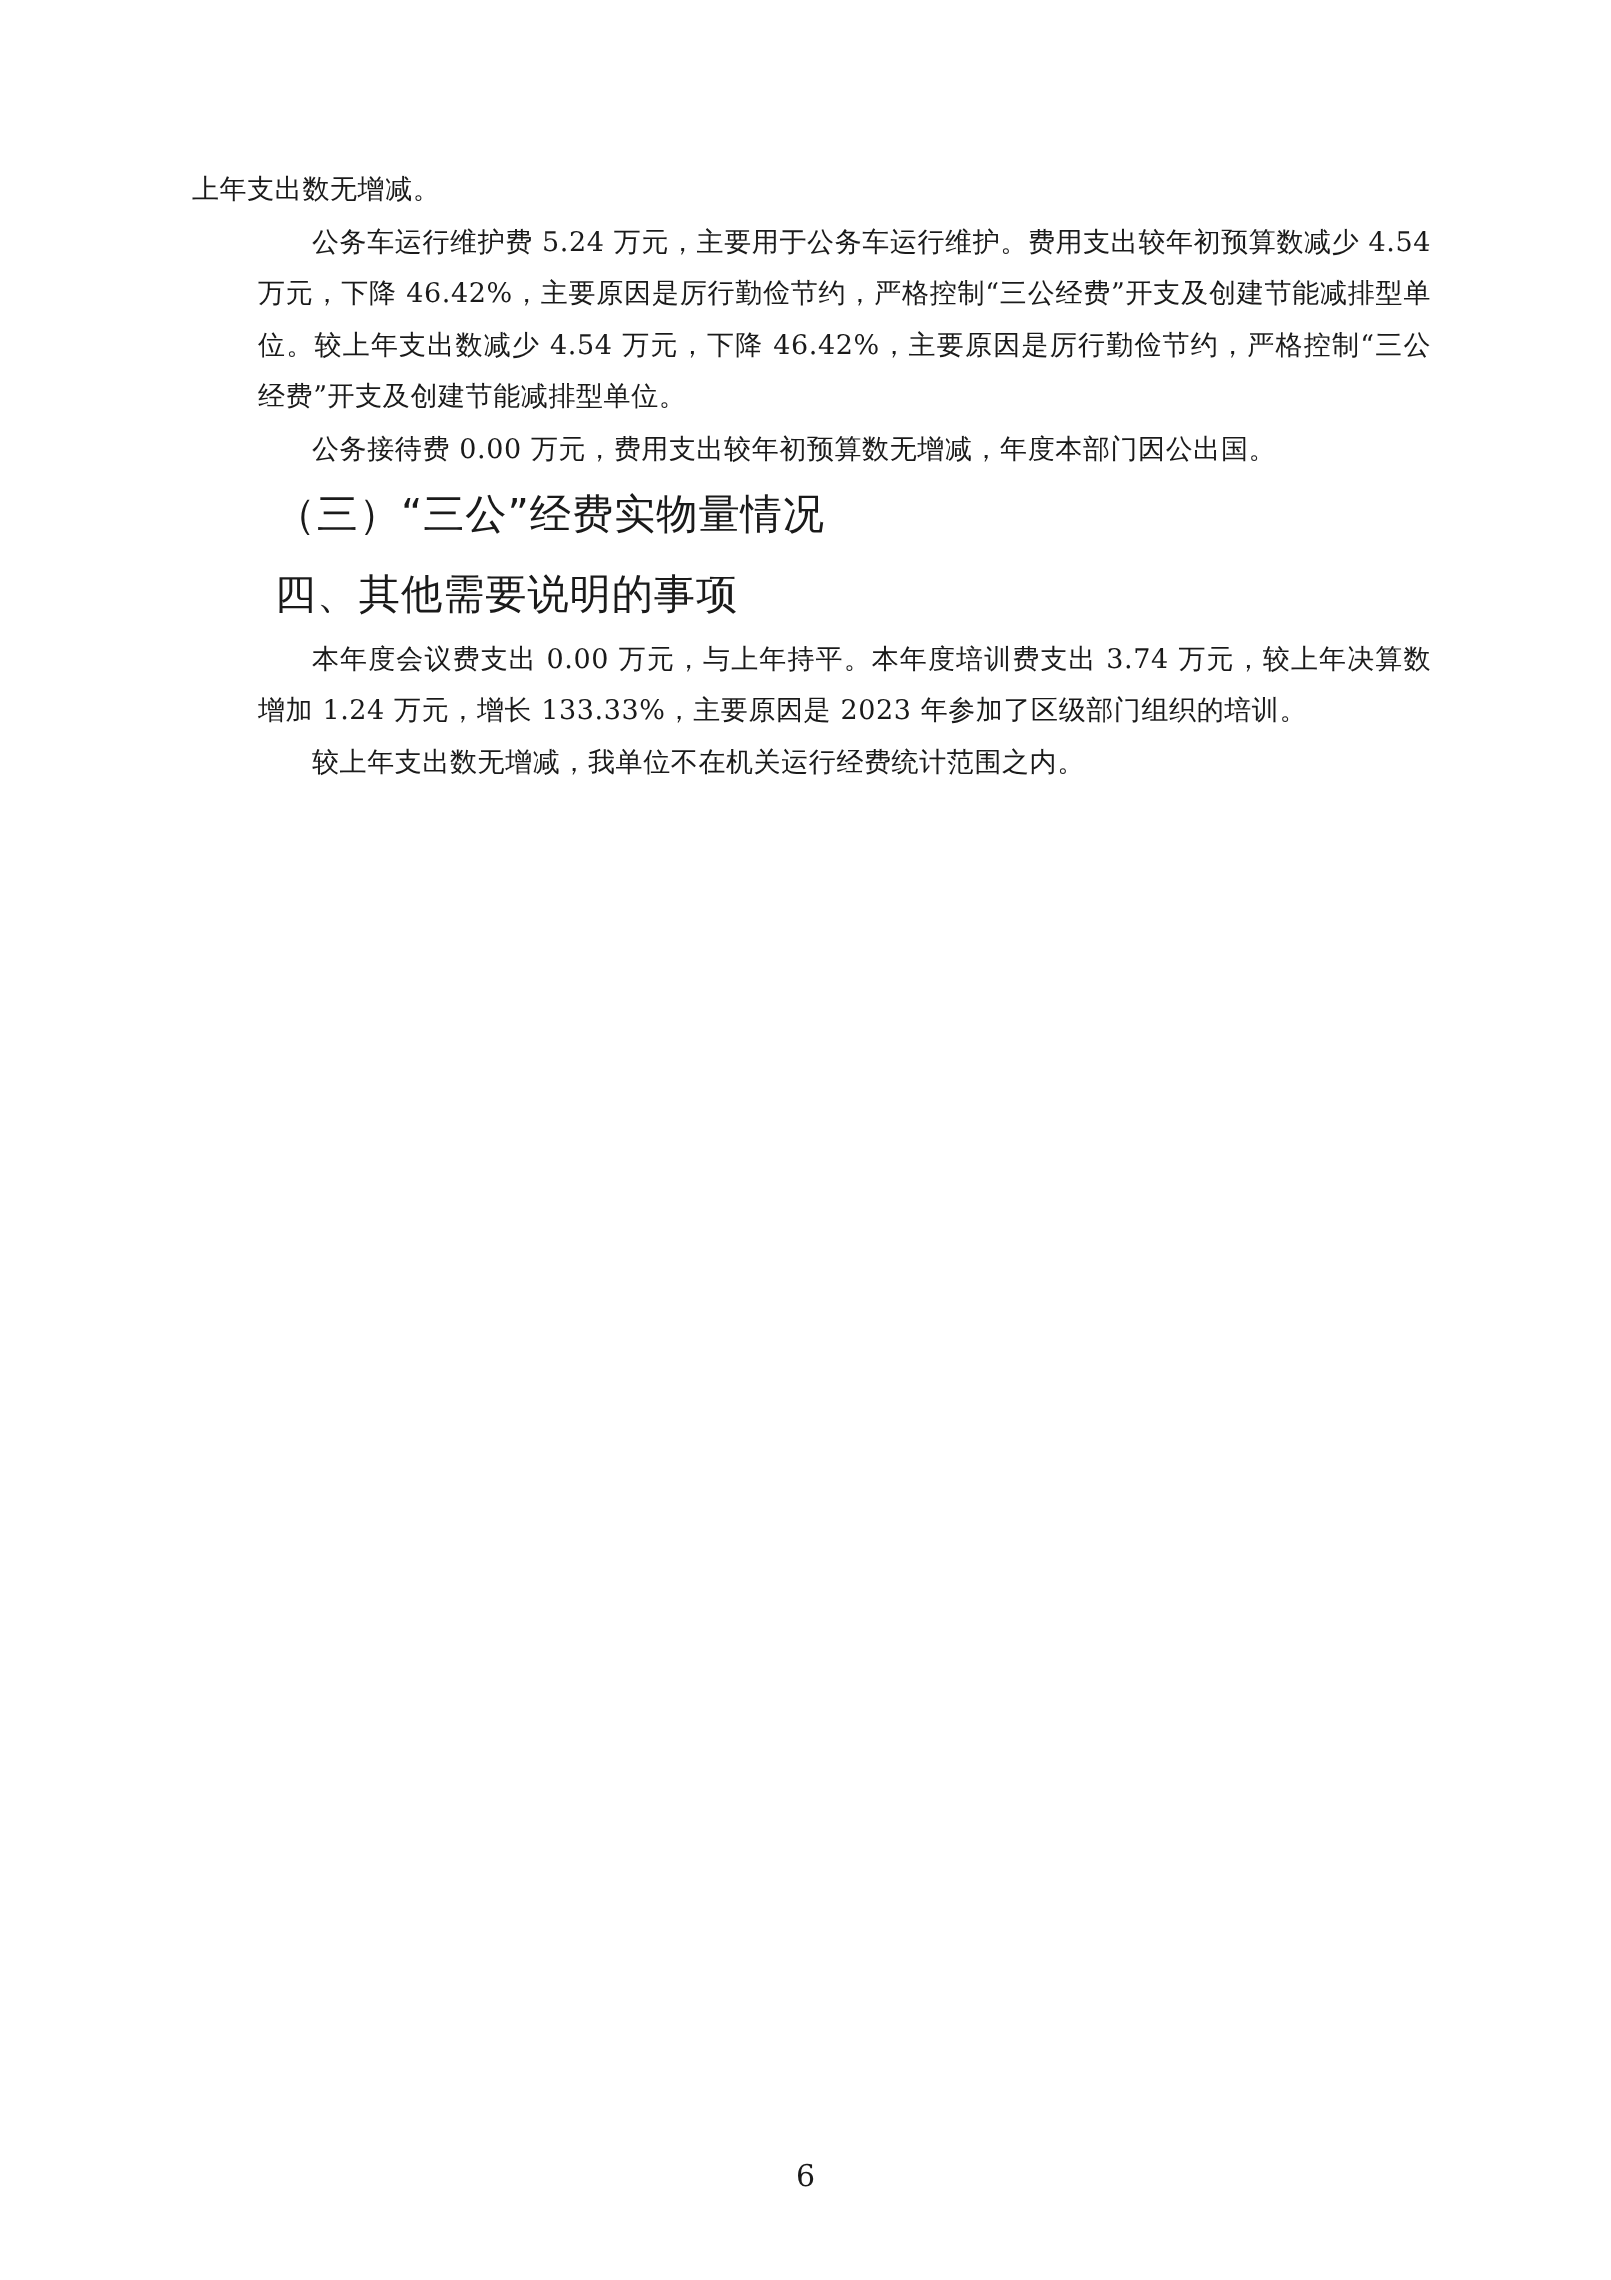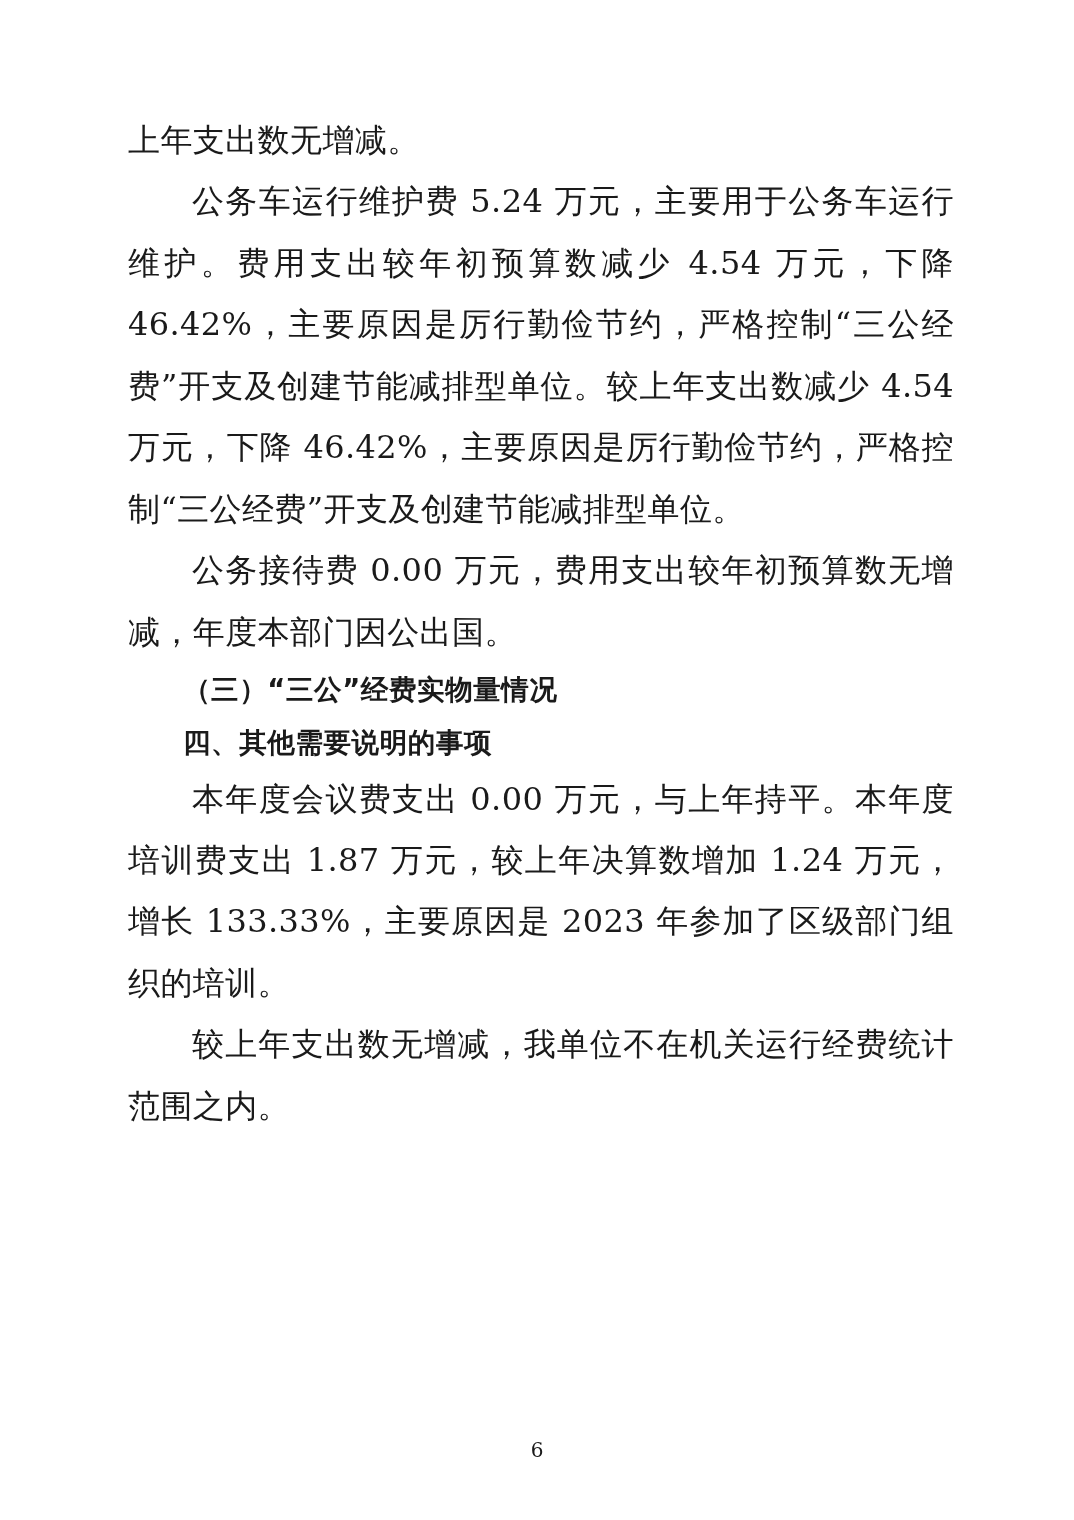--- a/index.html
+++ b/index.html
@@ -18,37 +18,38 @@
   .page {
     box-sizing: border-box;
     width: 1074px;
     height: 1520px;
     padding: 110px 120px 60px 128px;
     position: relative;
     display: flex;
     flex-direction: column;
   }
   .body-text {
-    font-size: 32px;
+    font-size: 18px;
     line-height: 1.92;
     text-align: justify;
     text-justify: inter-ideograph;
     letter-spacing: 0.4px;
     margin: 0;
     font-family: "DejaVu Serif", "Liberation Serif", serif;
   }
   .indent {
     text-indent: 2em;
+    margin-left: 44px;
   }
   .heading {
     font-size: 27.5px;
     line-height: 1.92;
     margin: 0;
     text-indent: 2em;
-    font-weight: bold;
+    font-weight: normal;
     letter-spacing: 0.6px;
     font-family: "DejaVu Sans", "Liberation Sans", sans-serif;
   }
   .page-number {
     position: absolute;
     bottom: 58px;
     left: 0;
     width: 100%;
     text-align: center;
     font-size: 20px;
@@ -69,19 +70,19 @@
   <p class="body-text indent block">公务车运行维护费 5.24 万元，主要用于公务车运行维护。费用支出较年初预算数减少 4.54 万元，下降 46.42%，主要原因是厉行勤俭节约，严格控制“三公经费”开支及创建节能减排型单位。较上年支出数减少 4.54 万元，下降 46.42%，主要原因是厉行勤俭节约，严格控制“三公经费”开支及创建节能减排型单位。</p>
 
   <p class="body-text indent block">公务接待费 0.00 万元，费用支出较年初预算数无增减，年度本部门因公出国。</p>
 
   <h3 class="heading block">（三）“三公”经费实物量情况</h3>
 
 
   <h2 class="heading block">四、其他需要说明的事项</h2>
 
 
-  <p class="body-text indent block">本年度会议费支出 0.00 万元，与上年持平。本年度培训费支出 1.87 万元，较上年决算数增加 1.24 万元，增长 133.33%，主要原因是 2023 年参加了区级部门组织的培训。</p>
+  <p class="body-text indent block">本年度会议费支出 0.00 万元，与上年持平。本年度培训费支出 3.74 万元，较上年决算数增加 1.24 万元，增长 133.33%，主要原因是 2023 年参加了区级部门组织的培训。</p>
 
 
   <p class="body-text indent block">较上年支出数无增减，我单位不在机关运行经费统计范围之内。</p>
 
   <div class="page-number">6</div>
 </div>
 
 </body></html>

